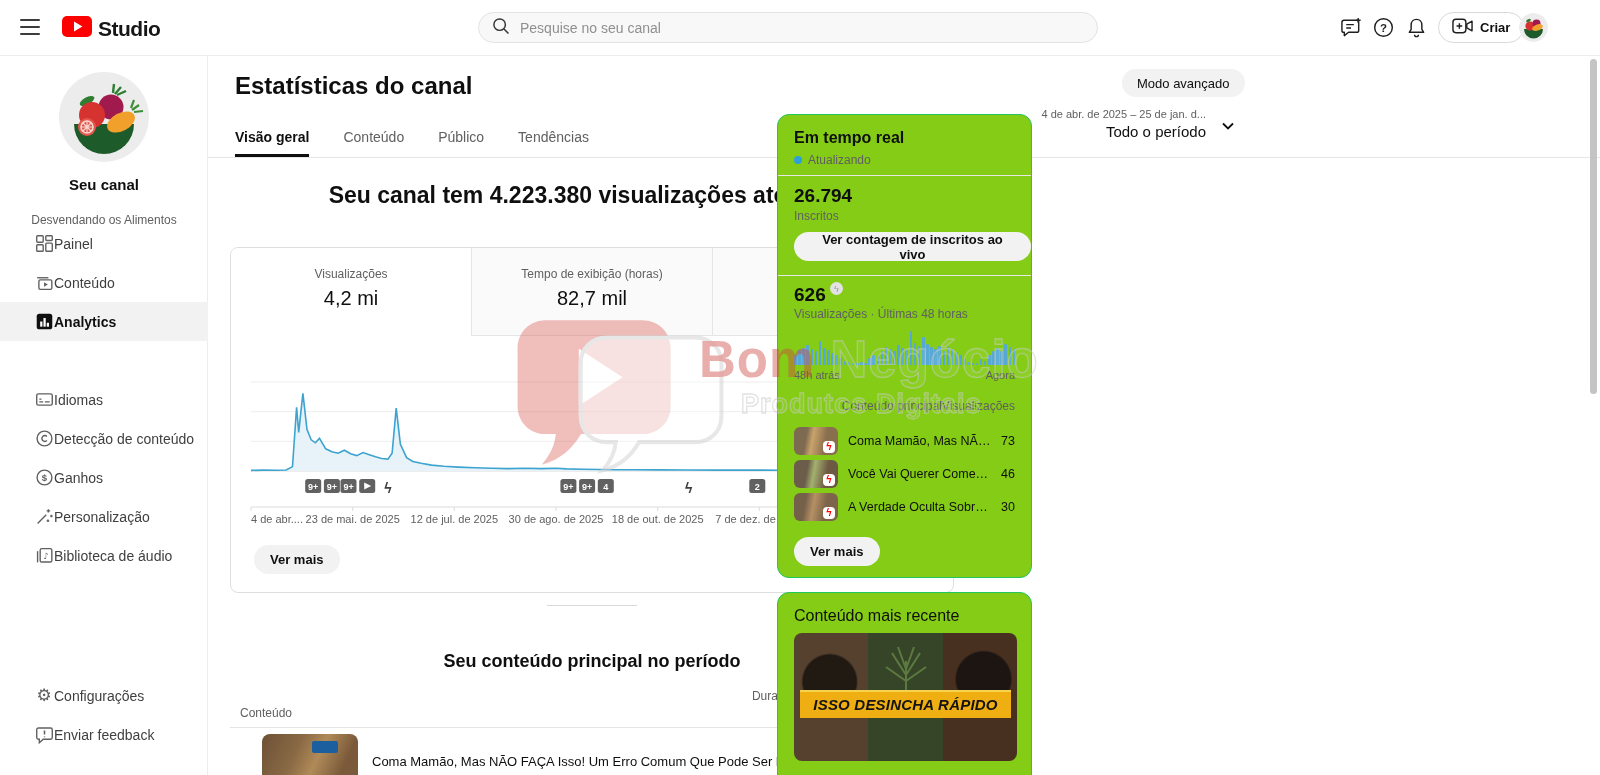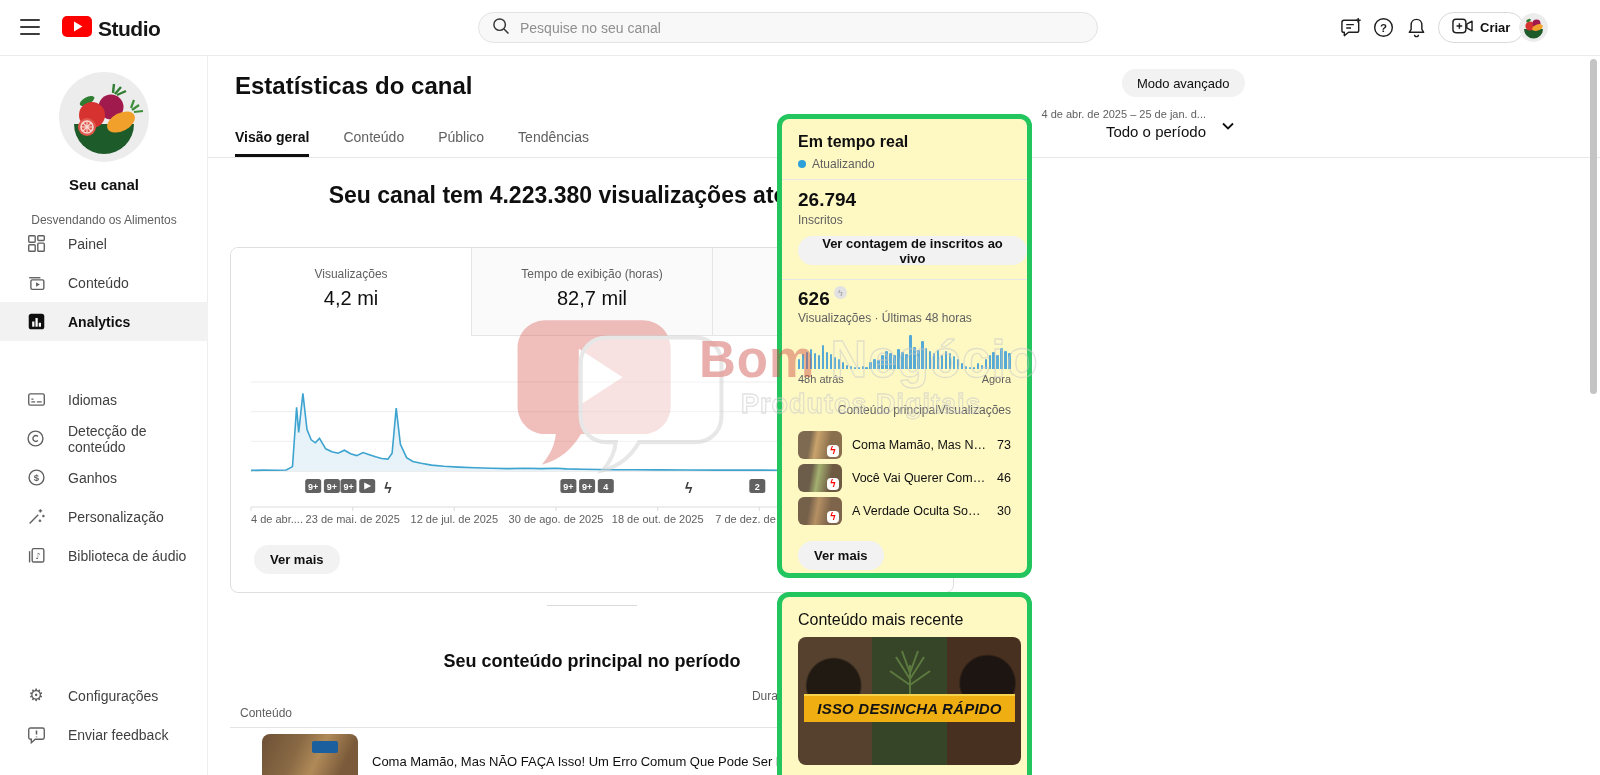--- a/index.html
+++ b/index.html
@@ -25,21 +25,21 @@
   #tb-avatar { position:absolute; left:1519px; top:13px; width:29px; height:29px; border-radius:50%;
     overflow:hidden; cursor:pointer; }
 
   
   #sidebar { position:absolute; left:0; top:56px; width:208px; bottom:0; background:#fff;
     border-right:1px solid #ededed; z-index:10; }
   #ch-avatar { position:absolute; left:59px; top:16px; width:90px; height:90px; border-radius:50%; cursor:pointer;}
   #ch-name { position:absolute; top:120px; width:208px; text-align:center; font-size:15px; font-weight:600;}
   #ch-sub  { position:absolute; top:141px; width:208px; text-align:center; font-size:12px; color:#606060;margin-top:16px;}
   .nav-item { position:absolute; left:0; width:208px; height:39px; display:flex; align-items:center;
-    gap:22px; padding-left:26px; cursor:pointer; font-size:14px; color:#3f3f3f; }
+    padding-left:34px; cursor:pointer; font-size:14px; color:#3f3f3f; }
   .nav-item .nicon { width:20px; height:20px; display:flex; align-items:center; justify-content:center; color:#606060;}
   .nav-item.active { background:#f2f2f2; font-weight:600; color:#0f0f0f; }
   .glyph { font-size:17px; color:#606060; line-height:1; }
 
   
   #main { position:absolute; left:208px; top:56px; right:0; bottom:0; background:#fff; overflow:hidden; }
   #page-title { position:absolute; left:27px; top:16px; font-size:24px; font-weight:700; }
   #advanced-btn { position:absolute; left:914px; top:13px; height:28px; padding:0 15px; background:#f2f2f2;
     border-radius:15px; font-size:13px; font-weight:400; color:#0f0f0f; }
   #tabbar { position:absolute; left:0; right:0; top:64px; height:38px; border-bottom:1px solid #e7e7e7;
@@ -82,21 +82,21 @@
   #tc-col-views { position:absolute; right:12px; bottom:6px; font-weight:700; color:#0f0f0f; }
   #tc-divider { position:absolute; left:22px; top:671px; width:724px; border-top:1px solid #e5e5e5; }
   #tc-row { position:absolute; left:22px; top:678px; width:724px; height:70px; cursor:pointer; }
   #tc-thumb { position:absolute; left:32px; top:0; width:96px; height:54px; border-radius:8px;
     background:linear-gradient(115deg,#6d5136 0%,#8a6a45 35%,#b08a58 55%,#7a5a3a 80%); overflow:hidden;}
   #tc-thumb .chip { position:absolute; left:50px; top:7px; width:26px; height:12px; background:#1c5f9e;
     border-radius:2px; }
   #tc-title { position:absolute; left:142px; top:20px; font-size:13px; color:#0f0f0f; }
 
   
-  .card { position:absolute; background:#fef9c3; border:5px solid #22c55e; border-radius:12px; }
+  .card { position:absolute; background:#84cc16; border:1px solid #22c55e; border-radius:12px; }
   #rt-card { left:777px; top:114px; width:255px; height:464px; }
   .card-divider { position:absolute; left:0; right:0; border-top:1px solid #e8e8e8; }
   #rt-title { position:absolute; left:16px; top:14px; font-size:16px; font-weight:700; }
   #rt-updating { position:absolute; left:16px; top:38px; display:flex; align-items:center; gap:6px;
     font-size:12px; color:#606060; }
   #rt-dot { width:8px; height:8px; border-radius:50%; }
   #rt-subs { position:absolute; left:16px; top:70px; font-size:19px; font-weight:600; }
   #rt-subs-label { position:absolute; left:16px; top:94px; font-size:12px; color:#606060; }
   #rt-live-btn { position:absolute; left:16px; top:117px; }
   #rt-views { position:absolute; left:16px; top:169px; font-size:19px; font-weight:600; }

